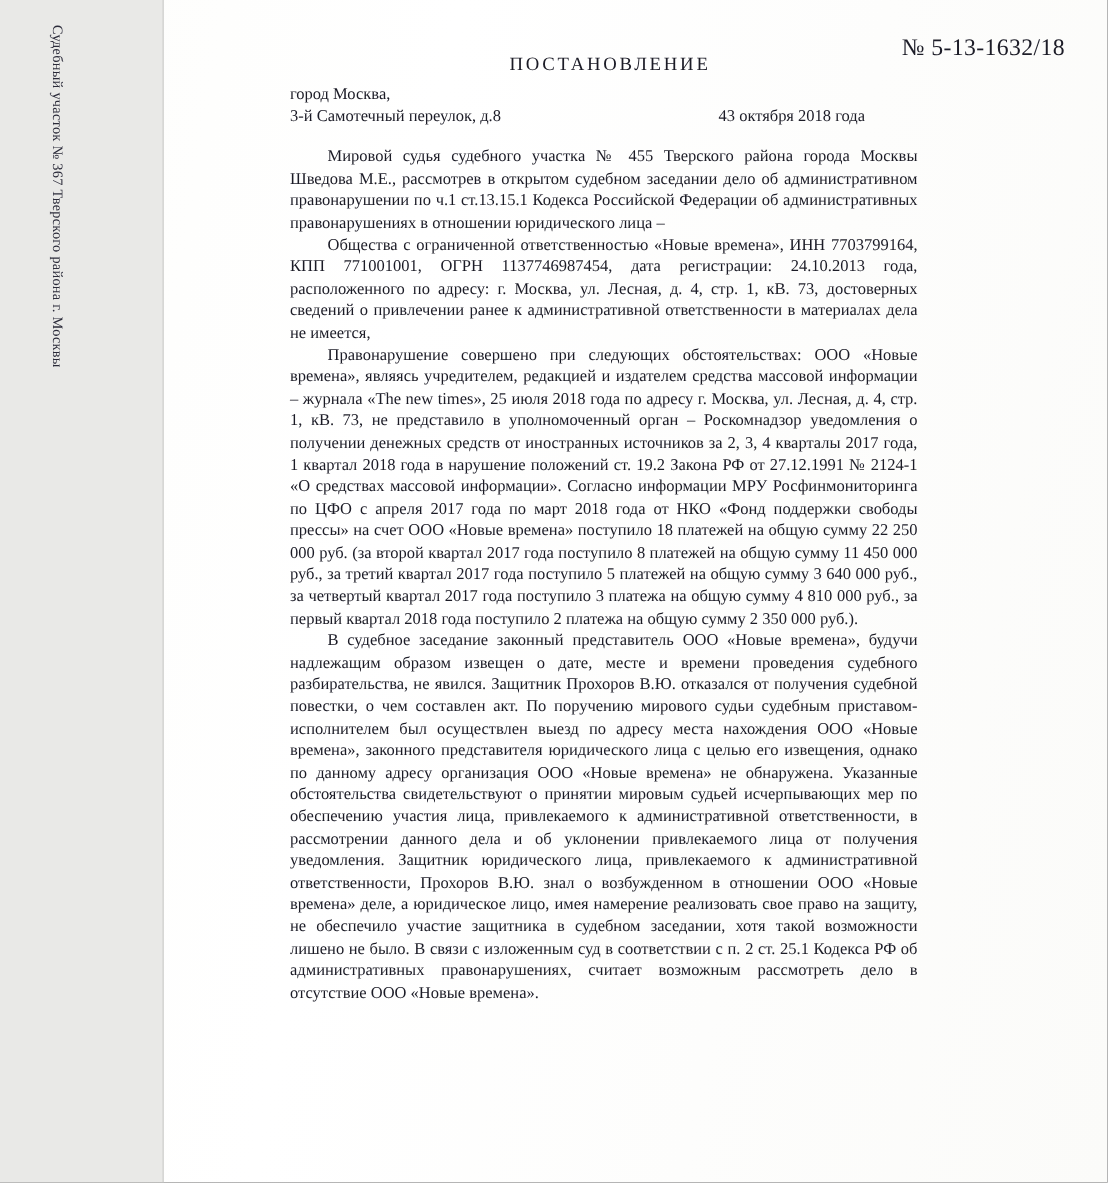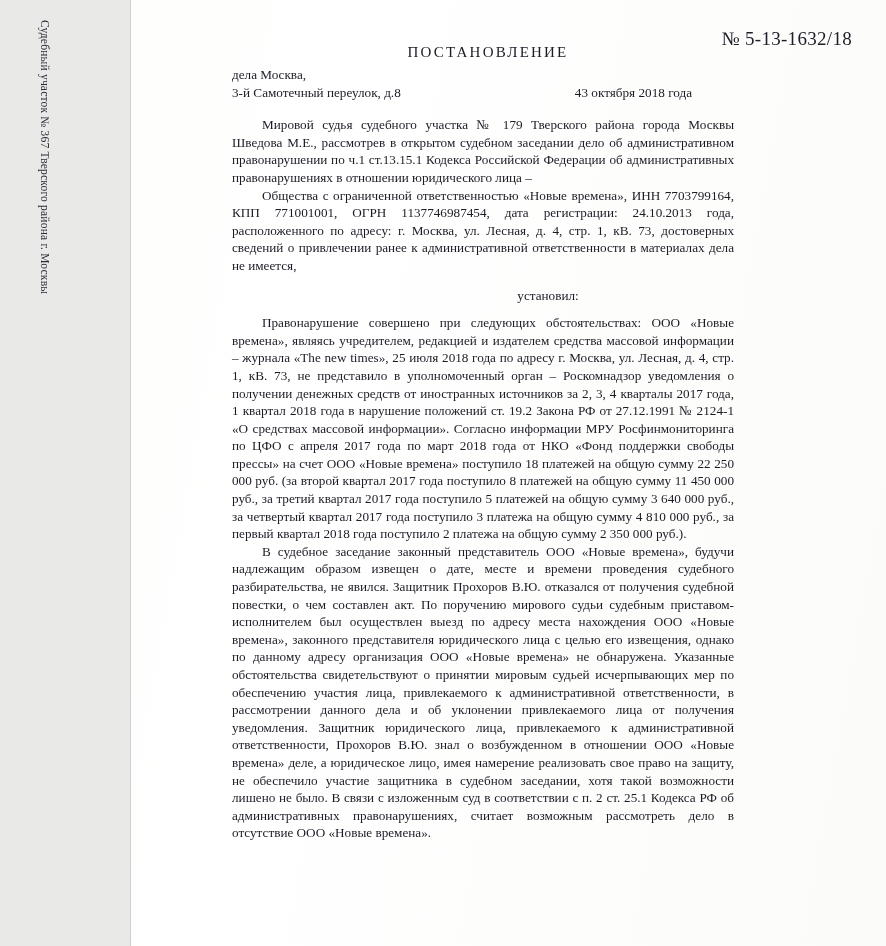--- a/index.html
+++ b/index.html
@@ -109,30 +109,29 @@
 
   <div class="left-strip"></div>
 
   <div class="stamp-vertical">Судебный участок № 367 Тверского района г. Москвы</div>
 
   <div class="doc-number">№ 5-13-1632/18</div>
 
   <div class="doc-title">ПОСТАНОВЛЕНИЕ</div>
 
   <div class="content">
-    <div class="addr-line">дела Москва,</div>
+    <div class="addr-line">город Москва,</div>
     <div class="addr-row">
       <span>3-й Самотечный переулок, д.8</span>
       <span class="right">43 октября 2018 года</span>
     </div>
 
     <div class="spacer-md"></div>
 
-    <p class="para">Мировой судья судебного участка № 179 Тверского района города Москвы Шведова М.Е., рассмотрев в открытом судебном заседании дело об административном правонарушении по ч.1 ст.13.15.1 Кодекса Российской Федерации об административных правонарушениях в отношении юридического лица –</p>
+    <p class="para">Мировой судья судебного участка № 455 Тверского района города Москвы Шведова М.Е., рассмотрев в открытом судебном заседании дело об административном правонарушении по ч.1 ст.13.15.1 Кодекса Российской Федерации об административных правонарушениях в отношении юридического лица –</p>
     <p class="para">Общества с ограниченной ответственностью «Новые времена», ИНН 7703799164, КПП 771001001, ОГРН 1137746987454, дата регистрации: 24.10.2013 года, расположенного по адресу: г. Москва, ул. Лесная, д. 4, стр. 1, кВ. 73, достоверных сведений о привлечении ранее к административной ответственности в материалах дела не имеется,</p>
 
-    <div class="center-word">установил:</div>
 
     <p class="para">Правонарушение совершено при следующих обстоятельствах: ООО «Новые времена», являясь учредителем, редакцией и издателем средства массовой информации – журнала «The new times», 25 июля 2018 года по адресу г. Москва, ул. Лесная, д. 4, стр. 1, кВ. 73, не представило в уполномоченный орган – Роскомнадзор уведомления о получении денежных средств от иностранных источников за 2, 3, 4 кварталы 2017 года, 1 квартал 2018 года в нарушение положений ст. 19.2 Закона РФ от 27.12.1991 № 2124-1 «О средствах массовой информации». Согласно информации МРУ Росфинмониторинга по ЦФО с апреля 2017 года по март 2018 года от НКО «Фонд поддержки свободы прессы» на счет ООО «Новые времена» поступило 18 платежей на общую сумму 22 250 000 руб. (за второй квартал 2017 года поступило 8 платежей на общую сумму 11 450 000 руб., за третий квартал 2017 года поступило 5 платежей на общую сумму 3 640 000 руб., за четвертый квартал 2017 года поступило 3 платежа на общую сумму 4 810 000 руб., за первый квартал 2018 года поступило 2 платежа на общую сумму 2 350 000 руб.).</p>
     <p class="para">В судебное заседание законный представитель ООО «Новые времена», будучи надлежащим образом извещен о дате, месте и времени проведения судебного разбирательства, не явился. Защитник Прохоров В.Ю. отказался от получения судебной повестки, о чем составлен акт. По поручению мирового судьи судебным приставом-исполнителем был осуществлен выезд по адресу места нахождения ООО «Новые времена», законного представителя юридического лица с целью его извещения, однако по данному адресу организация ООО «Новые времена» не обнаружена. Указанные обстоятельства свидетельствуют о принятии мировым судьей исчерпывающих мер по обеспечению участия лица, привлекаемого к административной ответственности, в рассмотрении данного дела и об уклонении привлекаемого лица от получения уведомления. Защитник юридического лица, привлекаемого к административной ответственности, Прохоров В.Ю. знал о возбужденном в отношении ООО «Новые времена» деле, а юридическое лицо, имея намерение реализовать свое право на защиту, не обеспечило участие защитника в судебном заседании, хотя такой возможности лишено не было. В связи с изложенным суд в соответствии с п. 2 ст. 25.1 Кодекса РФ об административных правонарушениях, считает возможным рассмотреть дело в отсутствие ООО «Новые времена».</p>
 
   </div>
 </div>
 
 </body></html>

